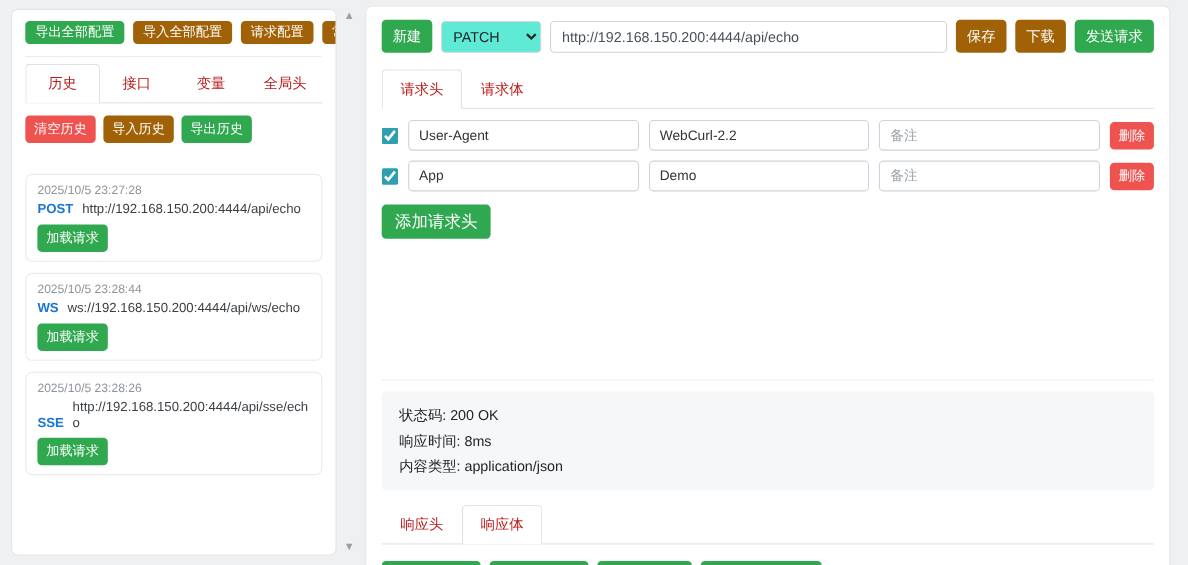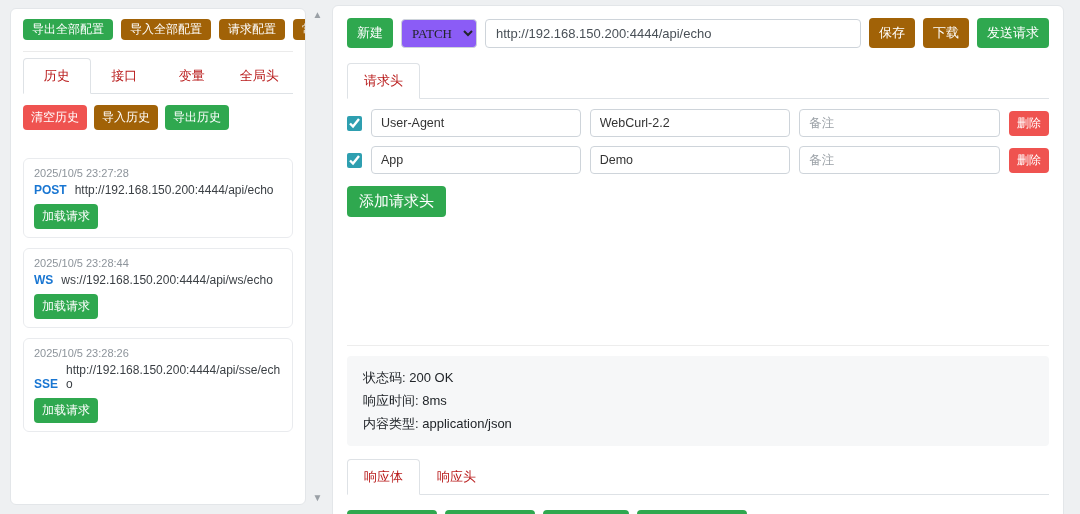--- a/index.html
+++ b/index.html
@@ -36,22 +36,22 @@
   .hist-actions { display:flex; gap:7px; margin-top:11px; }
   .hist-list { margin-top:28px; }
   .hist-card { border:1px solid #e9ebee; border-radius:6px; padding:8px 10px; margin-bottom:10px; background:#fff; }
   .hist-time { font-size:11px; color:#8d949b; }
   .hist-line { margin:4px 0 7px; font-size:12px; color:#333; display:flex; gap:8px; align-items:flex-end; }
   .hist-method { color:#1976d2; font-weight:bold; font-size:12px; }
   .hist-url { color:#3a3f44; word-break:break-all; }
 
   
   .req-bar { display:flex; gap:8px; align-items:center; }
-  .req-bar select { width:76px; padding:5px 6px; font-size:13px; border:1px solid #ced4da; border-radius:4px;
-                    color:#212529; background:#8b5cf6; font-family:Liberation Serif, serif; }
+  .req-bar select { width:91px; padding:5px 6px; font-size:13px; border:1px solid #ced4da; border-radius:4px;
+                    color:#212529; background:#5eead4; font-family:Liberation Sans, sans-serif; }
   .req-bar input { flex:1; padding:6px 10px; font-size:13px; border:1px solid #ced4da; border-radius:4px; color:#495057; }
   .req-bar .btn { font-size:13px; }
 
   #request-tabs { margin-top:15px; }
 
   
   .hdr-rows { margin-top:10px; }
   .hdr-row { display:flex; gap:9px; align-items:center; margin-bottom:9px; }
   .hdr-row input[type="checkbox"] { width:15px; height:15px; accent-color:#2e9fb0; flex:0 0 auto; }
   .hdr-row input[type="text"] { padding:6px 9px; font-size:12.5px; border:1px solid #ced4da; border-radius:4px; color:#333; }
@@ -142,20 +142,21 @@
       <option>PATCH</option>
     </select>
     <input type="text" value="http://192.168.150.200:4444/api/echo" style="">
     <button class="btn btn-blue">保存</button>
     <button class="btn btn-blue">下载</button>
     <button class="btn btn-green">发送请求</button>
   </div>
 
   <div class="tabbar" id="request-tabs">
     <div class="tab active">请求头</div>
+    <div class="tab">请求体</div>
   </div>
 
   <div class="hdr-rows">
 
     <div class="hdr-row">
       <input type="checkbox" checked="checked" style="">
       <input type="text" class="col-name" value="User-Agent" style="">
       <input type="text" class="col-value" value="WebCurl-2.2" style="">
       <input type="text" class="col-note" placeholder="备注" style="">
       <button class="btn btn-red btn-sm">删除</button>
@@ -176,22 +177,22 @@
   <div class="spacer"></div>
   <hr class="main-hr">
 
   <div class="status-box">
     <div>状态码: 200 OK</div>
     <div>响应时间: 8ms</div>
     <div>内容类型: application/json</div>
   </div>
 
   <div class="tabbar" id="response-tabs">
+    <div class="tab">响应头</div>
     <div class="tab active">响应体</div>
-    <div class="tab">响应头</div>
   </div>
 
   <div class="resp-actions">
     <button class="btn btn-green">复制响应内容</button>
     <button class="btn btn-green">清空响应内容</button>
     <button class="btn btn-green">格式化JSON</button>
     <button class="btn btn-green">复制格式化JSON</button>
   </div>
 
   

